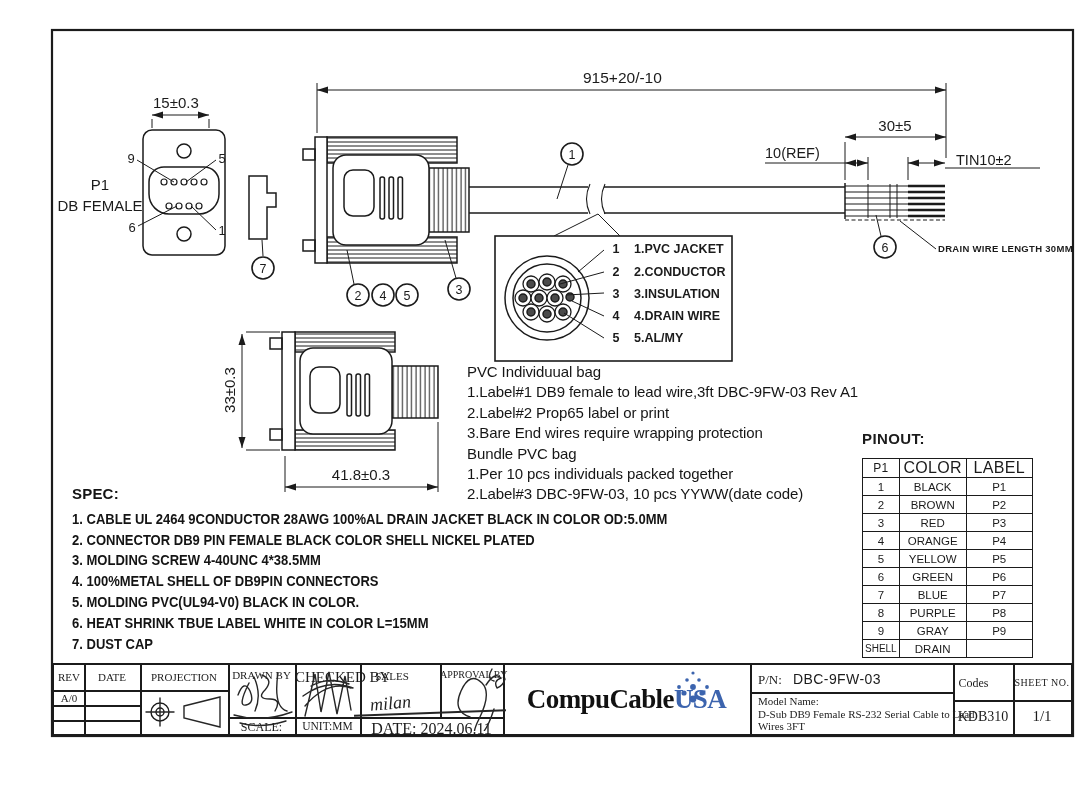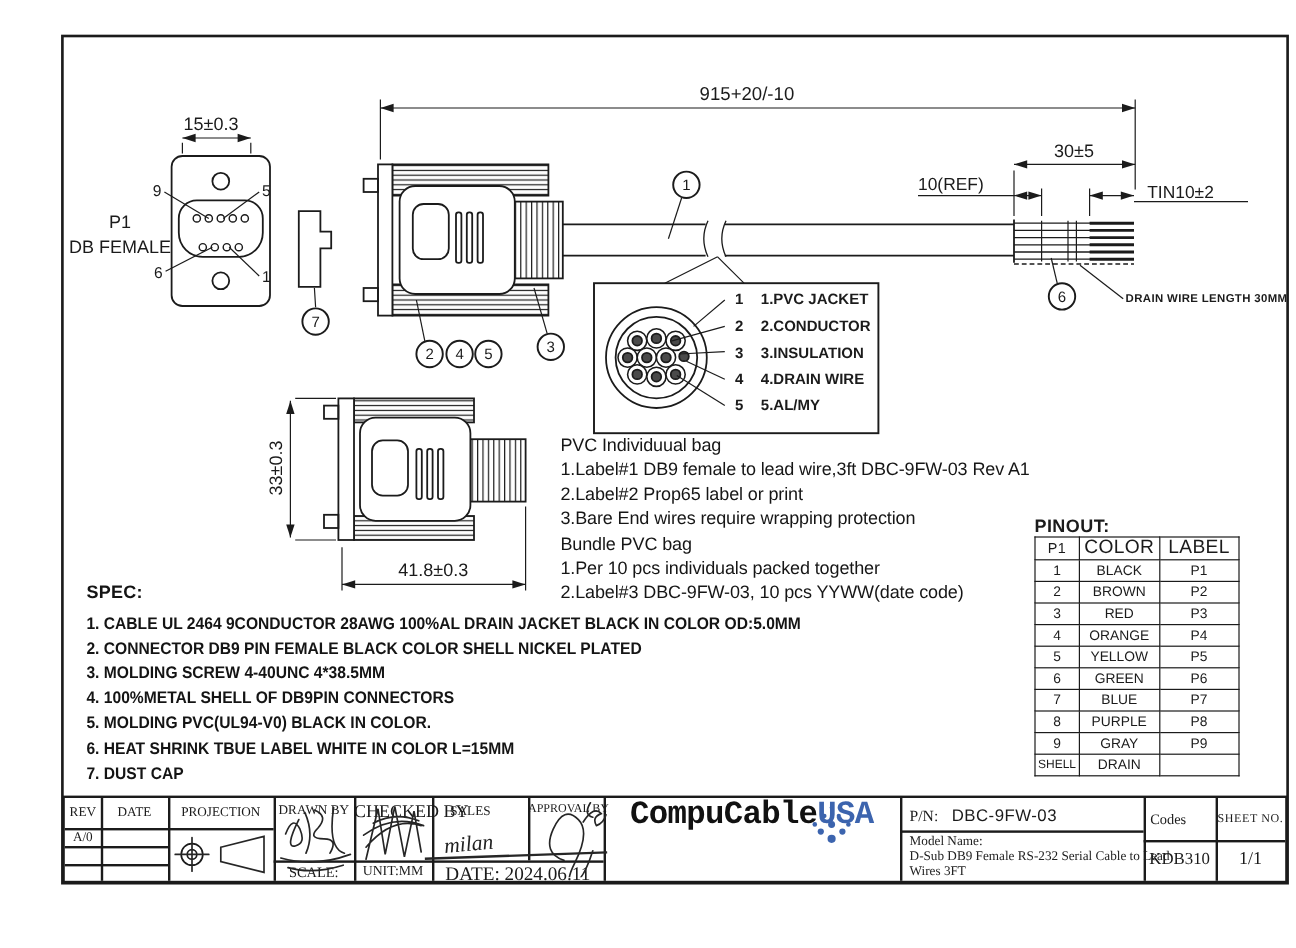--- a/index.html
+++ b/index.html
@@ -5,31 +5,31 @@
   html,body{margin:0;padding:0;background:#e8e8e8}
   #page{position:relative;width:1080px;height:790px;background:#fff;font-family:"Liberation Sans",sans-serif;color:#1b1b1b;overflow:hidden}
   svg.canvas{position:absolute;left:0;top:0}
   svg text{font-family:"Liberation Sans",sans-serif;fill:#1b1b1b;stroke:none}
   .blk{position:absolute}
   .notes{left:467px;top:362px;width:445px;font-size:15px;line-height:20.4px;letter-spacing:-0.1px;color:#161616}
   .spec{left:72px;top:484px;width:620px;font-size:14px;line-height:20.8px;font-weight:600;color:#141414}
   .spec .t{font-size:15px;margin-bottom:4px;letter-spacing:.2px}
   .spec .i{transform:scaleX(.93);transform-origin:0 50%;white-space:nowrap}
   .pin{left:862px;top:430px}
-  .pin .t{font-size:15px;font-weight:600;letter-spacing:.4px;margin-bottom:0}
+  .pin .t{font-size:15px;font-weight:600;letter-spacing:.4px;margin-bottom:11px}
   .pin table{border-collapse:collapse;table-layout:fixed}
   .pin td,.pin th{border:1.6px solid #1b1b1b;height:17px;padding:0 2px;text-align:center;font-weight:400;font-size:11.5px;overflow:hidden;white-space:nowrap}
   .pin th{font-size:16px;letter-spacing:.3px}
   .pin th.p1{font-size:12px}
   .tb{position:absolute;left:52px;top:663px;width:1021px;height:73px;border:2px solid #1b1b1b;box-sizing:border-box;font-family:"Liberation Serif",serif}
   .tb .vln{position:absolute;width:1.6px;background:#1b1b1b}
   .tb .hln{position:absolute;height:1.6px;background:#1b1b1b}
   .tb .lbl{position:absolute;white-space:nowrap;font-size:11px}
   .tb .c{text-align:center}
-  .logo{position:absolute;left:449px;top:0;width:247px;height:69px;display:flex;justify-content:center;font-weight:700;font-size:27px;letter-spacing:-0.6px;font-family:Liberation Mono, monospace;color:#111}
+  .logo{position:absolute;left:449px;top:0;width:247px;height:69px;display:flex;align-items:center;justify-content:center;font-weight:700;font-size:27px;letter-spacing:-0.6px;font-family:Liberation Serif, serif;color:#111}
   .logo .blue{color:#3c64ae}
   .sig{position:absolute}
   .sig path{stroke:#262626;fill:none;stroke-width:1.4;stroke-linecap:round}
   .sig-sales{position:absolute;left:316px;top:28px;font-family:"Liberation Serif",serif;font-style:italic;font-size:18px;transform:rotate(-5deg);color:#222}
   .sigline{position:absolute;left:300px;top:47px;width:152px;height:1.5px;background:#262626;transform:rotate(-2deg)}
   .mdl{font-family:Liberation Serif, serif;font-size:10.5px;line-height:12.5px;color:#222}
 </style>
 </head>
 <body>
 

